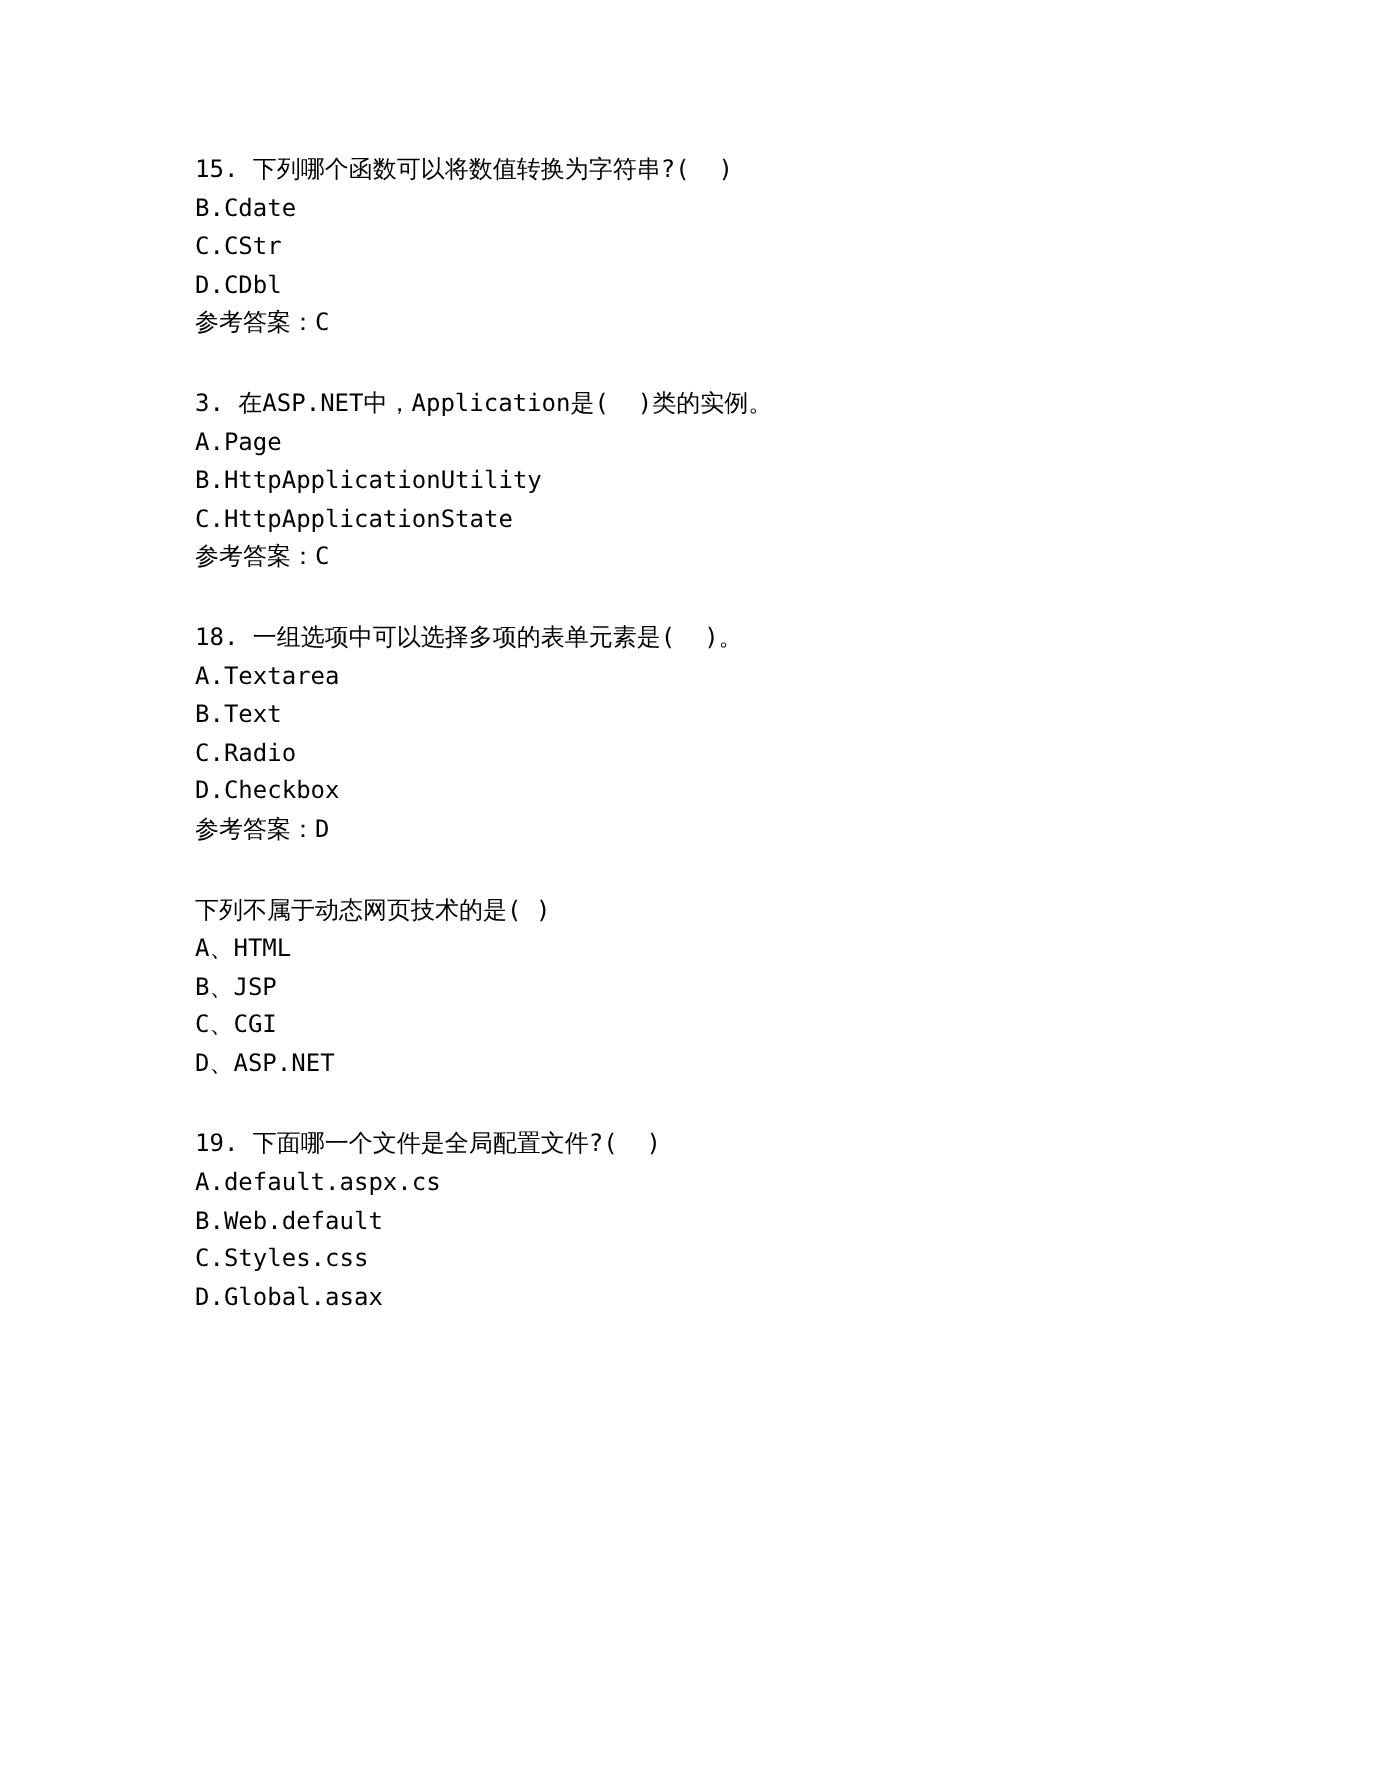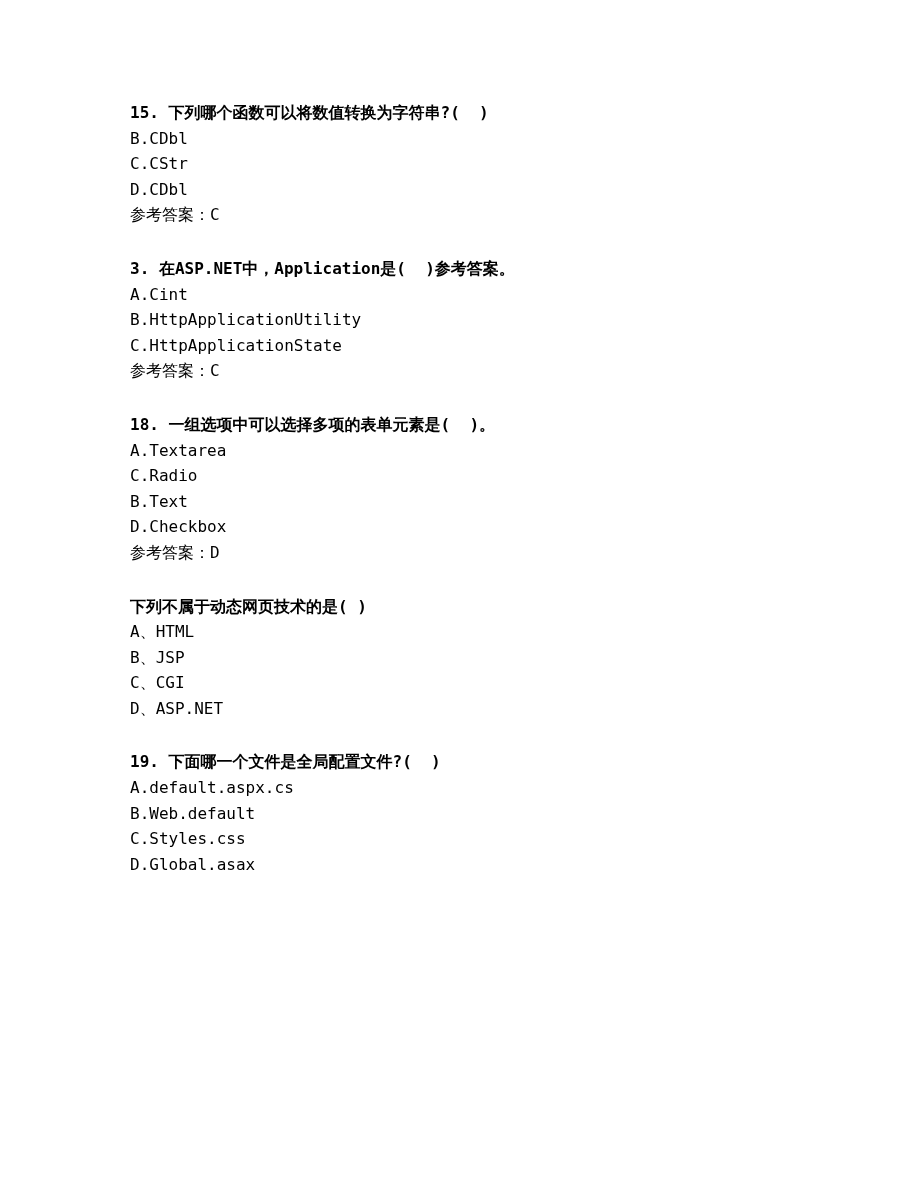--- a/index.html
+++ b/index.html
@@ -15,56 +15,55 @@
       width: 920px;
       min-height: 1191px;
       padding: 100px 130px 50px 130px;
       line-height: 1.6;
     }
     .question-block {
       margin-bottom: 28px;
     }
     .question-text {
       white-space: pre-wrap;
-      font-weight: bold;
     }
     .option {
       white-space: pre-wrap;
     }
     .answer {
       white-space: pre-wrap;
     }
     .q19 {
       margin-bottom: 0;
     }
   </style>
 </head>
 <body>
 
 <div class="question-block">
   <div class="question-text"><span>15.</span> <span>下列哪个函数可以将数值转换为字符串?(  )</span></div>
-  <div class="option">B.CDbl</div>
+  <div class="option">B.Cdate</div>
   <div class="option">C.CStr</div>
   <div class="option">D.CDbl</div>
   <div class="answer"><span>参考答案：</span><span>C</span></div>
 </div>
 
 <div class="question-block">
-  <div class="question-text"><span>3.</span> <span>在ASP.NET中，Application是(  )参考答案。</span></div>
-  <div class="option">A.Cint</div>
+  <div class="question-text"><span>3.</span> <span>在ASP.NET中，Application是(  )类的实例。</span></div>
+  <div class="option">A.Page</div>
   <div class="option">B.HttpApplicationUtility</div>
   <div class="option">C.HttpApplicationState</div>
   <div class="answer"><span>参考答案：</span><span>C</span></div>
 </div>
 
 <div class="question-block">
   <div class="question-text"><span>18.</span> <span>一组选项中可以选择多项的表单元素是(  )。</span></div>
   <div class="option">A.Textarea</div>
+  <div class="option">B.Text</div>
   <div class="option">C.Radio</div>
-  <div class="option">B.Text</div>
   <div class="option">D.Checkbox</div>
   <div class="answer"><span>参考答案：</span><span>D</span></div>
 </div>
 
 <div class="question-block">
   <div class="question-text">下列不属于动态网页技术的是( )</div>
   <div class="option">A、HTML</div>
   <div class="option">B、JSP</div>
   <div class="option">C、CGI</div>
   <div class="option">D、ASP.NET</div>

